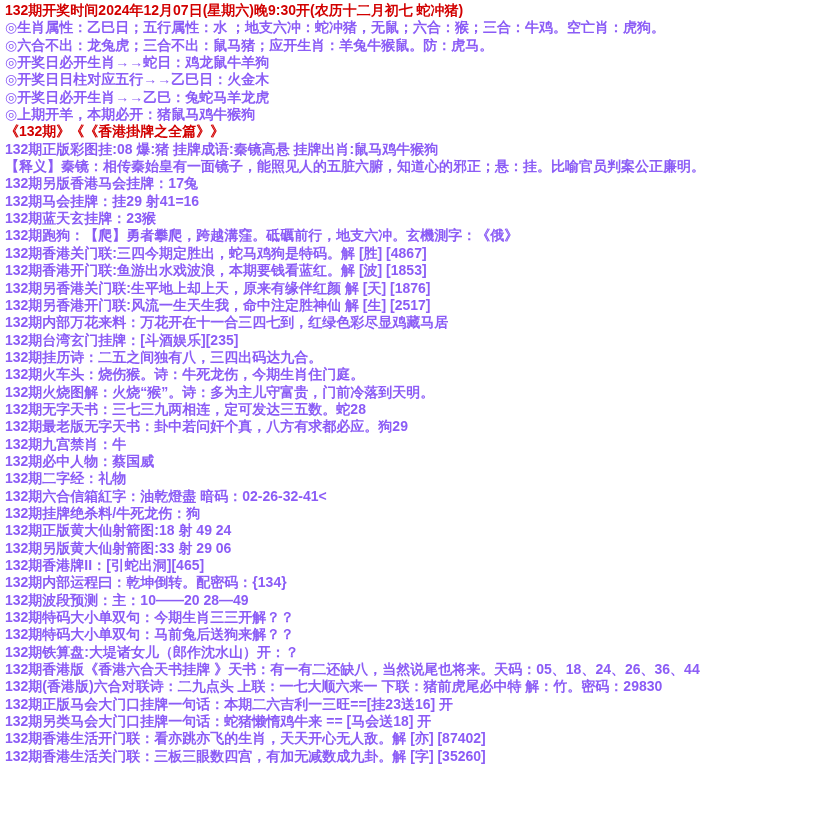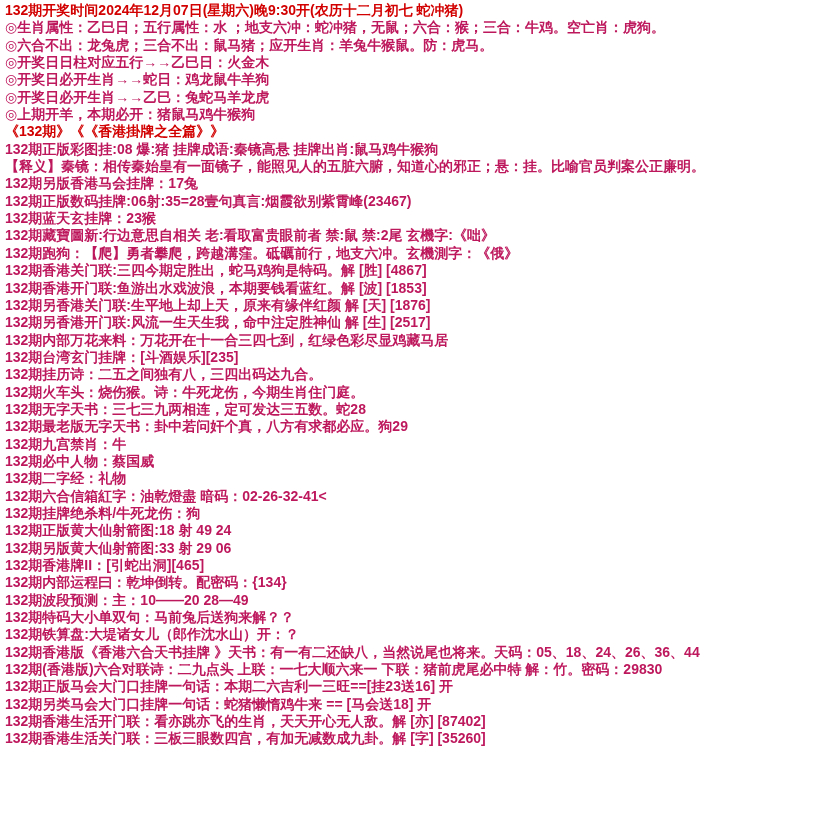--- a/index.html
+++ b/index.html
@@ -19,68 +19,69 @@
     padding: 2px 0 0 5px;
     background: #ffffff;
     overflow: hidden;
   }
   .line {
     font-family: "Liberation Sans", "DejaVu Sans", sans-serif;
     font-weight: bold;
     font-size: 14px;
     line-height: 17.35px;
     height: 17.35px;
-    color: #be185d;
+    color: #8b5cf6;
     white-space: nowrap;
     letter-spacing: 0px;
   }
   .line.red {
     color: #d20000;
   }
 </style>
 </head>
 <body>
 
 <div class="page">
   <div id="lines-container">
       <div class="line red">132期开奖时间2024年12月07日(星期六)晚9:30开(农历十二月初七 蛇冲猪)</div>
       <div class="line">◎生肖属性：乙巳日；五行属性：水 ；地支六冲：蛇冲猪，无鼠；六合：猴；三合：牛鸡。空亡肖：虎狗。</div>
       <div class="line">◎六合不出：龙兔虎；三合不出：鼠马猪；应开生肖：羊兔牛猴鼠。防：虎马。</div>
+      <div class="line">◎开奖日必开生肖→→蛇日：鸡龙鼠牛羊狗</div>
       <div class="line">◎开奖日日柱对应五行→→乙巳日：火金木</div>
-      <div class="line">◎开奖日必开生肖→→蛇日：鸡龙鼠牛羊狗</div>
       <div class="line">◎开奖日必开生肖→→乙巳：兔蛇马羊龙虎</div>
       <div class="line">◎上期开羊，本期必开：猪鼠马鸡牛猴狗</div>
       <div class="line red">《132期》《《香港掛牌之全篇》》</div>
       <div class="line">132期正版彩图挂:08 爆:猪 挂牌成语:秦镜高悬 挂牌出肖:鼠马鸡牛猴狗</div>
       <div class="line">【释义】秦镜：相传秦始皇有一面镜子，能照见人的五脏六腑，知道心的邪正；悬：挂。比喻官员判案公正廉明。</div>
       <div class="line">132期另版香港马会挂牌：17兔</div>
-      <div class="line">132期正版数码挂牌:06射:35=28壹句真言:烟霞欲别紫霄峰(23467)</div>
+      <div class="line">132期马会挂牌：挂29 射41=16</div>
       <div class="line">132期蓝天玄挂牌：23猴</div>
-      <div class="line">132期藏寶圖新:行边意思自相关 老:看取富贵眼前者 禁:鼠 禁:2尾 玄機字:《咄》</div>
       <div class="line">132期跑狗：【爬】勇者攀爬，跨越溝窪。砥礪前行，地支六冲。玄機測字：《俄》</div>
       <div class="line">132期香港关门联:三四今期定胜出，蛇马鸡狗是特码。解 [胜] [4867]</div>
       <div class="line">132期香港开门联:鱼游出水戏波浪，本期要钱看蓝红。解 [波] [1853]</div>
       <div class="line">132期另香港关门联:生平地上却上天，原来有缘伴红颜 解 [天] [1876]</div>
       <div class="line">132期另香港开门联:风流一生天生我，命中注定胜神仙 解 [生] [2517]</div>
       <div class="line">132期内部万花来料：万花开在十一合三四七到，红绿色彩尽显鸡藏马居</div>
       <div class="line">132期台湾玄门挂牌：[斗酒娱乐][235]</div>
       <div class="line">132期挂历诗：二五之间独有八，三四出码达九合。</div>
       <div class="line">132期火车头：烧伤猴。诗：牛死龙伤，今期生肖住门庭。</div>
+      <div class="line">132期火烧图解：火烧“猴”。诗：多为主儿守富贵，门前冷落到天明。</div>
       <div class="line">132期无字天书：三七三九两相连，定可发达三五数。蛇28</div>
       <div class="line">132期最老版无字天书：卦中若问奸个真，八方有求都必应。狗29</div>
       <div class="line">132期九宫禁肖：牛</div>
       <div class="line">132期必中人物：蔡国威</div>
       <div class="line">132期二字经：礼物</div>
       <div class="line">132期六合信箱紅字：油乾燈盡 暗码：02-26-32-41&lt;</div>
       <div class="line">132期挂牌绝杀料/牛死龙伤：狗</div>
       <div class="line">132期正版黄大仙射箭图:18 射 49 24</div>
       <div class="line">132期另版黄大仙射箭图:33 射 29 06</div>
       <div class="line">132期香港牌II：[引蛇出洞][465]</div>
       <div class="line">132期内部运程曰：乾坤倒转。配密码：{134}</div>
       <div class="line">132期波段预测：主：10——20 28—49</div>
+      <div class="line">132期特码大小单双句：今期生肖三三开解？？</div>
       <div class="line">132期特码大小单双句：马前兔后送狗来解？？</div>
       <div class="line">132期铁算盘:大堤诸女儿（郎作沈水山）开：？</div>
       <div class="line">132期香港版《香港六合天书挂牌 》天书：有一有二还缺八，当然说尾也将来。天码：05、18、24、26、36、44</div>
       <div class="line">132期(香港版)六合对联诗：二九点头 上联：一七大顺六来一 下联：猪前虎尾必中特 解：竹。密码：29830</div>
       <div class="line">132期正版马会大门口挂牌一句话：本期二六吉利一三旺==[挂23送16] 开</div>
       <div class="line">132期另类马会大门口挂牌一句话：蛇猪懒惰鸡牛来 == [马会送18] 开</div>
       <div class="line">132期香港生活开门联：看亦跳亦飞的生肖，天天开心无人敌。解 [亦] [87402]</div>
       <div class="line">132期香港生活关门联：三板三眼数四宫，有加无减数成九卦。解 [字] [35260]</div>
     </div>
 </div>

